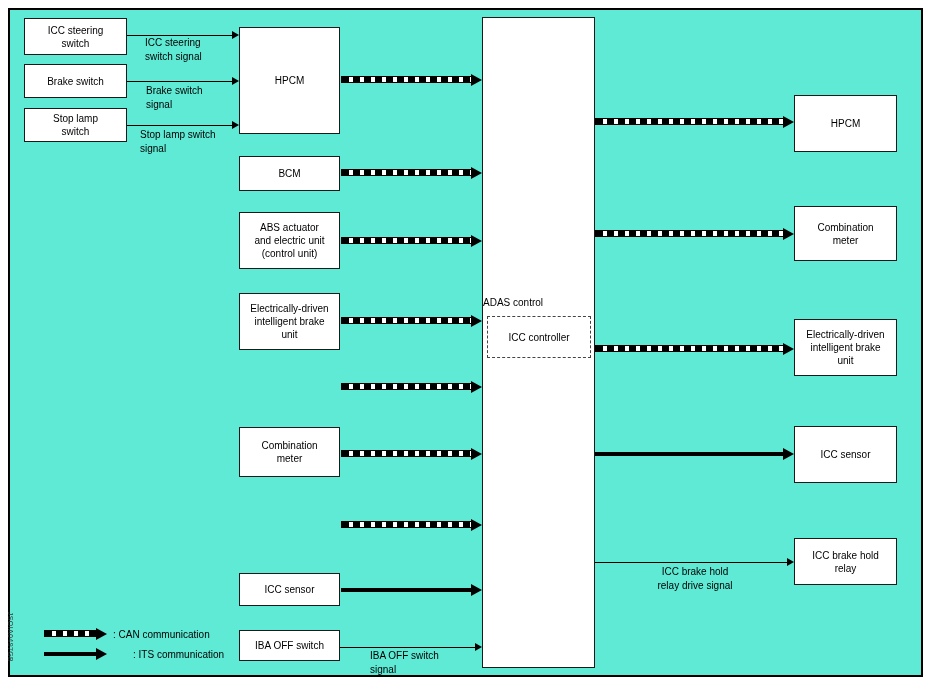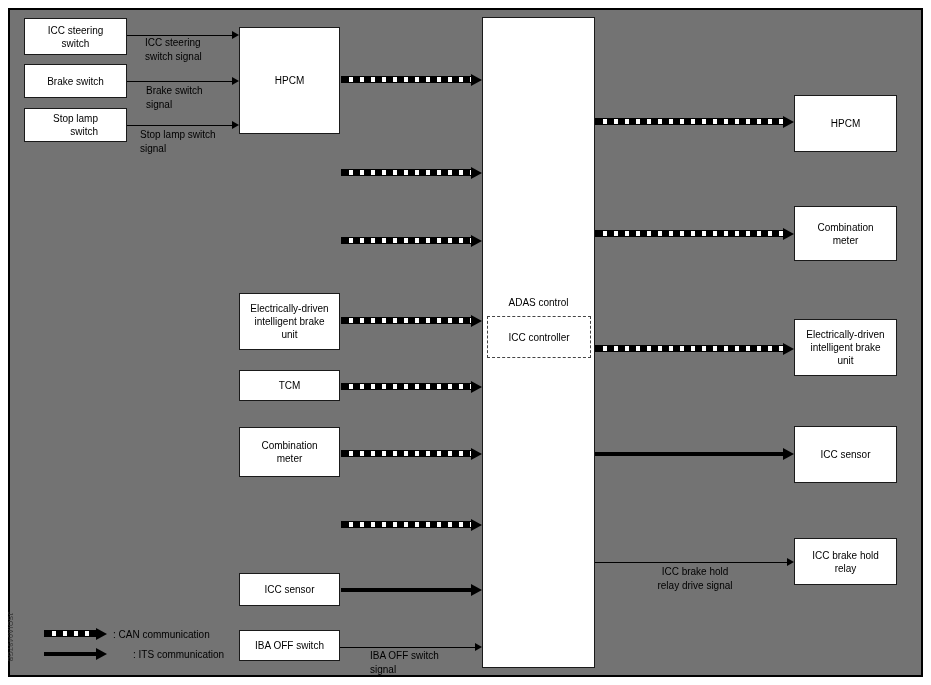--- a/index.html
+++ b/index.html
@@ -3,29 +3,29 @@
 <meta charset="utf-8">
 <style>
   html, body { margin:0; padding:0; background:#fff; }
   #stage {
     position:relative; width:931px; height:685px;
     font-family:"Liberation Sans","DejaVu Sans",sans-serif;
     font-size:10px; color:#000; background:#fff; overflow:hidden;
   }
   #frame {
     position:absolute; left:8px; top:8px; width:911px; height:665px;
-    border:2px solid #000; background:#737373;
+    border:2px solid #000; background:#5eead4;
   }
   .box {
     position:absolute; box-sizing:border-box; border:1px solid #1a1a1a; background:#fff;
     display:flex; align-items:center; justify-content:center;
     text-align:center; line-height:13px; white-space:pre-line;
   }
   .center-box { position:absolute; box-sizing:border-box; border:1px solid #1a1a1a; background:#fff; }
-  .center-label { position:absolute; left:0; right:0; text-align:center; line-height:13px; }
+  .center-label { position:absolute; left:0; right:0; text-align:left; line-height:13px; }
   .inner-dashed {
     position:absolute; box-sizing:border-box; border:1px dashed #444; background:#fff;
     display:flex; align-items:center; justify-content:center; text-align:center;
   }
   .sig { position:absolute; line-height:14px; white-space:pre-line; }
   .sig.center { text-align:center; }
   .arr { position:absolute; }
   .arr .head {
     position:absolute; right:0; top:0; width:0; height:0;
     border-top:6px solid transparent; border-bottom:6px solid transparent;
@@ -54,21 +54,21 @@
 </style>
 </head>
 <body>
 
 <div id="stage">
   <div id="frame">
 
     <div class="box" style="left:14px; top:8px; width:103px; height:37px;">ICC steering
 switch</div>
     <div class="box" style="left:14px; top:54px; width:103px; height:34px;">Brake switch</div>
-    <div class="box" style="left:14px; top:98px; width:103px; height:34px;text-align:right;">Stop lamp
+    <div class="box" style="left:14px; top:98px; width:103px; height:34px;">Stop lamp
 switch</div>
 
     <div class="arr thin" style="left:117px; top:21px; width:112px;">
         <div class="shaft"></div>
         <div class="head"></div>
       </div>
     <div class="arr thin" style="left:117px; top:67px; width:112px;">
         <div class="shaft"></div>
         <div class="head"></div>
       </div>
@@ -78,24 +78,27 @@
       </div>
 
     <div class="sig" style="left:135px; top:26px;">ICC steering
 switch signal</div>
     <div class="sig" style="left:136px; top:74px;">Brake switch
 signal</div>
     <div class="sig" style="left:130px; top:118px;">Stop lamp switch
 signal</div>
 
     <div class="box" style="left:229px; top:17px; width:101px; height:107px;">HPCM</div>
+    <div class="box" style="left:229px; top:146px; width:101px; height:35px;">BCM</div>
+    <div class="box" style="left:229px; top:202px; width:101px; height:57px;">ABS actuator
+and electric unit
+(control unit)</div>
     <div class="box" style="left:229px; top:283px; width:101px; height:57px;">Electrically-driven
 intelligent brake
 unit</div>
-    <div class="box" style="left:229px; top:360px; width:101px; height:31px;">TCM</div>
     <div class="box" style="left:229px; top:417px; width:101px; height:50px;">Combination
 meter</div>
     <div class="box" style="left:229px; top:563px; width:101px; height:33px;">ICC sensor</div>
     <div class="box" style="left:229px; top:620px; width:101px; height:31px;">IBA OFF switch</div>
 
     <div class="arr can" style="left:331px; top:64px; width:141px;">
         <div class="shaft"></div>
         <div class="head"></div>
       </div>
     <div class="arr can" style="left:331px; top:157px; width:141px;">

